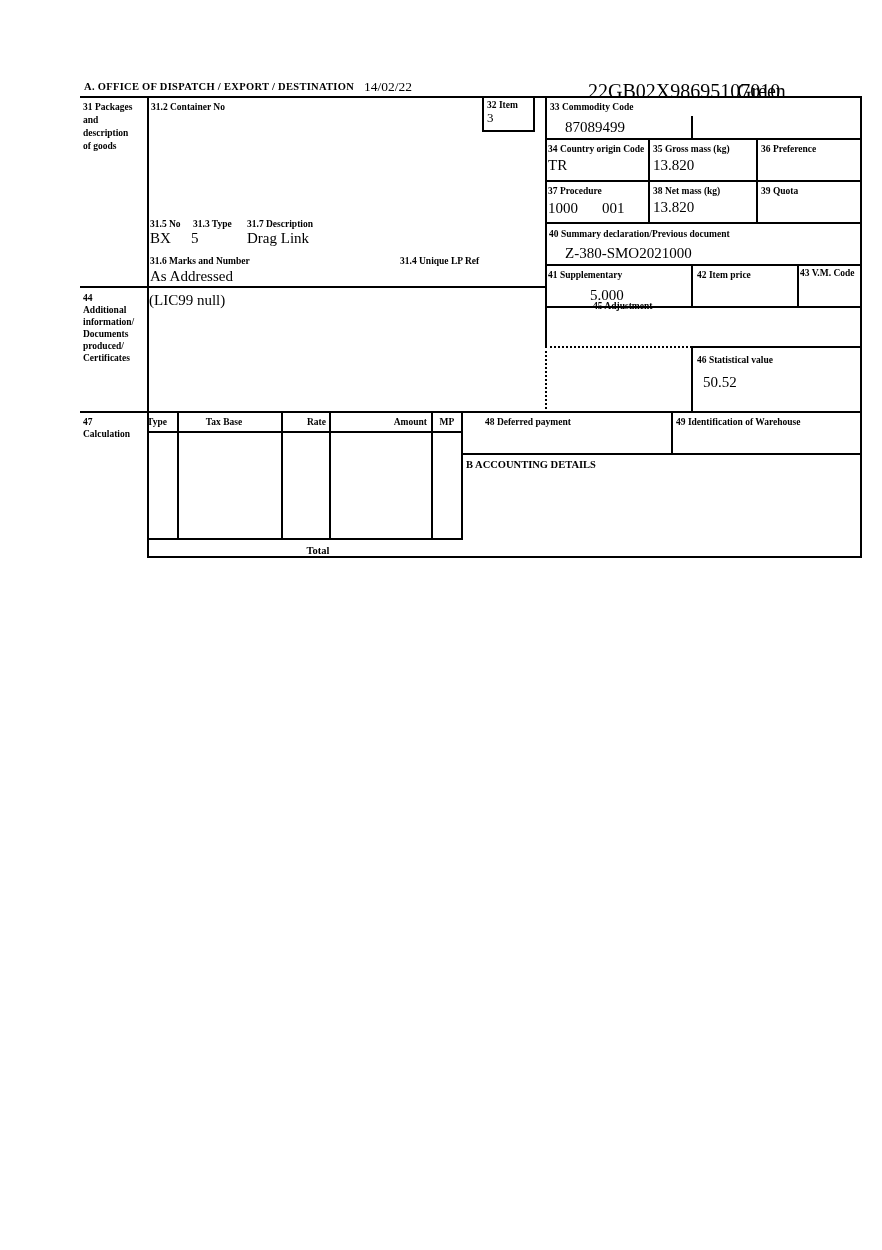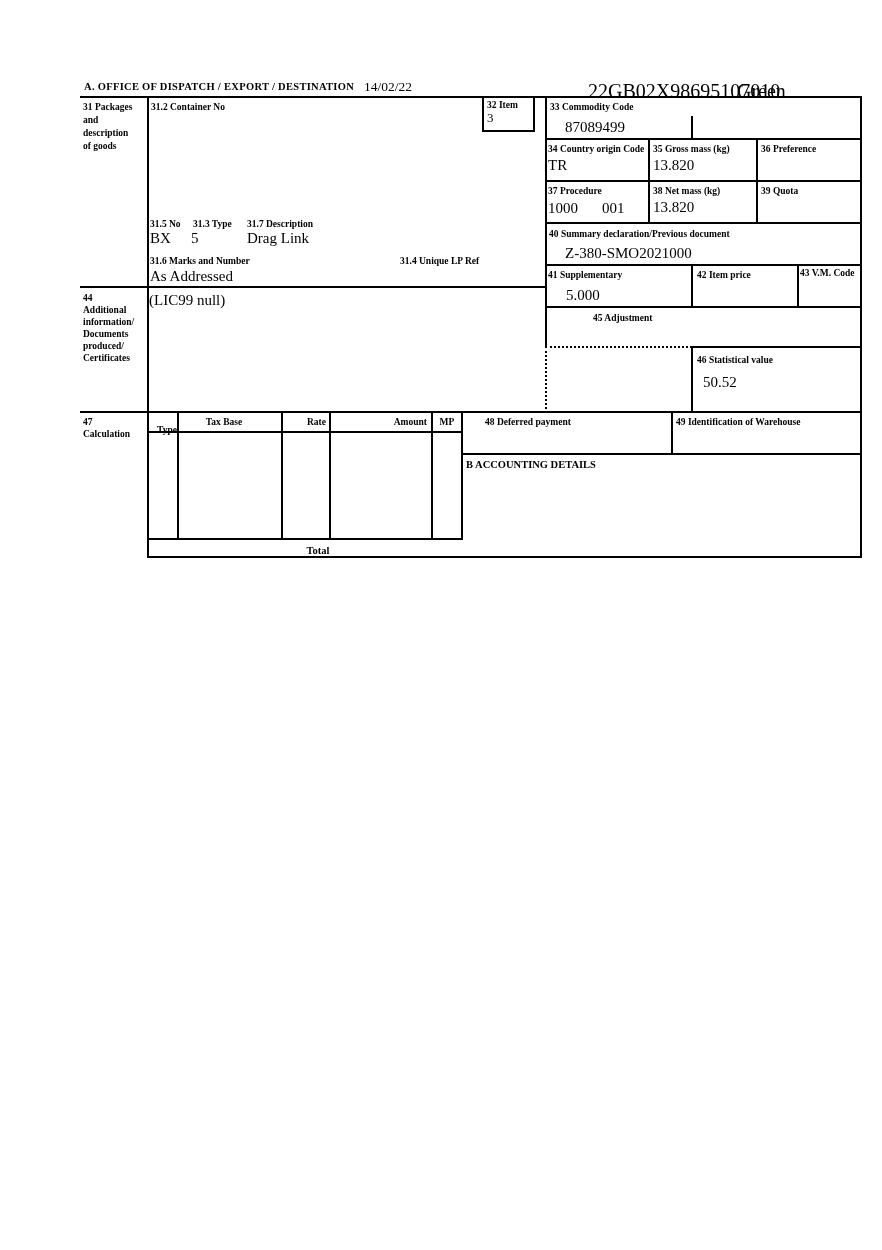--- a/index.html
+++ b/index.html
@@ -102,45 +102,45 @@
   <div class="abs val" style="left:247px;top:230px;">Drag Link</div>
 
   <div class="abs lbl" style="left:549px;top:229px;">40 Summary declaration/Previous document</div>
   <div class="abs val" style="left:565px;top:245px;">Z-380-SMO2021000</div>
 
   <div class="abs lbl" style="left:150px;top:256px;">31.6 Marks and Number</div>
   <div class="abs lbl" style="left:400px;top:256px;">31.4 Unique LP Ref</div>
   <div class="abs val" style="left:150px;top:268px;">As Addressed</div>
 
   <div class="abs lbl" style="left:548px;top:270px;">41 Supplementary</div>
-  <div class="abs val" style="left:566px;top:287px;">5.000</div>
+  <div class="abs val" style="left:590px;top:287px;">5.000</div>
   <div class="abs lbl" style="left:697px;top:270px;">42 Item price</div>
   <div class="abs lbl" style="left:800px;top:268px;">43 V.M. Code</div>
 
   <div class="abs lbl-lines" style="left:83px;top:292px;line-height:12px;">
     <span>44</span>
     <span>Additional</span>
     <span>information/</span>
     <span>Documents</span>
     <span>produced/</span>
     <span>Certificates</span>
   </div>
   <div class="abs val" style="left:149px;top:292px;">(LIC99 null)</div>
 
-  <div class="abs lbl" style="left:548px;top:313px;padding-left:45px;">45 Adjustment</div>
+  <div class="abs lbl" style="left:548px;top:301px;padding-left:45px;">45 Adjustment</div>
 
   <div class="abs lbl" style="left:697px;top:355px;">46 Statistical value</div>
   <div class="abs val" style="left:703px;top:374px;">50.52</div>
 
   <div class="abs lbl-lines" style="left:83px;top:416px;line-height:12px;">
     <span>47</span>
     <span>Calculation</span>
   </div>
 
-  <div class="th" style="left:157px;width:26px;text-align:left;margin-top:8px;">Type</div>
+  <div class="th" style="left:147px;width:26px;text-align:left;">Type</div>
   <div class="th" style="left:179px;width:90px;text-align:center;">Tax Base</div>
   <div class="th" style="left:283px;width:43px;text-align:right;">Rate</div>
   <div class="th" style="left:331px;width:96px;text-align:right;">Amount</div>
   <div class="th" style="left:433px;width:28px;text-align:center;">MP</div>
 
   <div class="abs lbl" style="left:485px;top:417px;">48 Deferred payment</div>
   <div class="abs lbl" style="left:676px;top:417px;">49 Identification of Warehouse</div>
 
   <div class="abs bold10" style="left:466px;top:459px;">B ACCOUNTING DETAILS</div>
 

